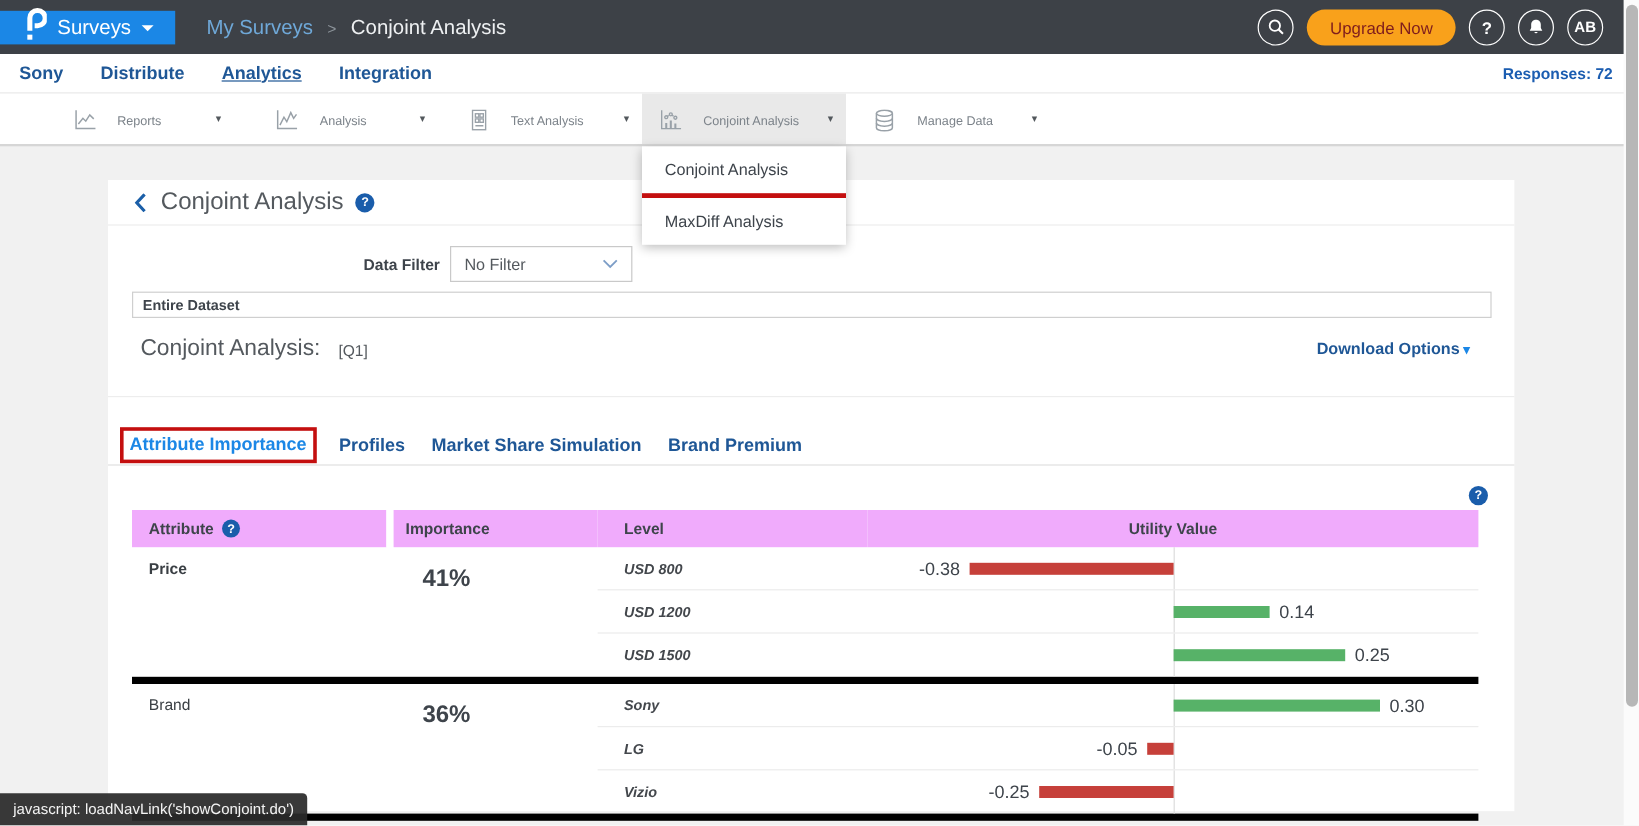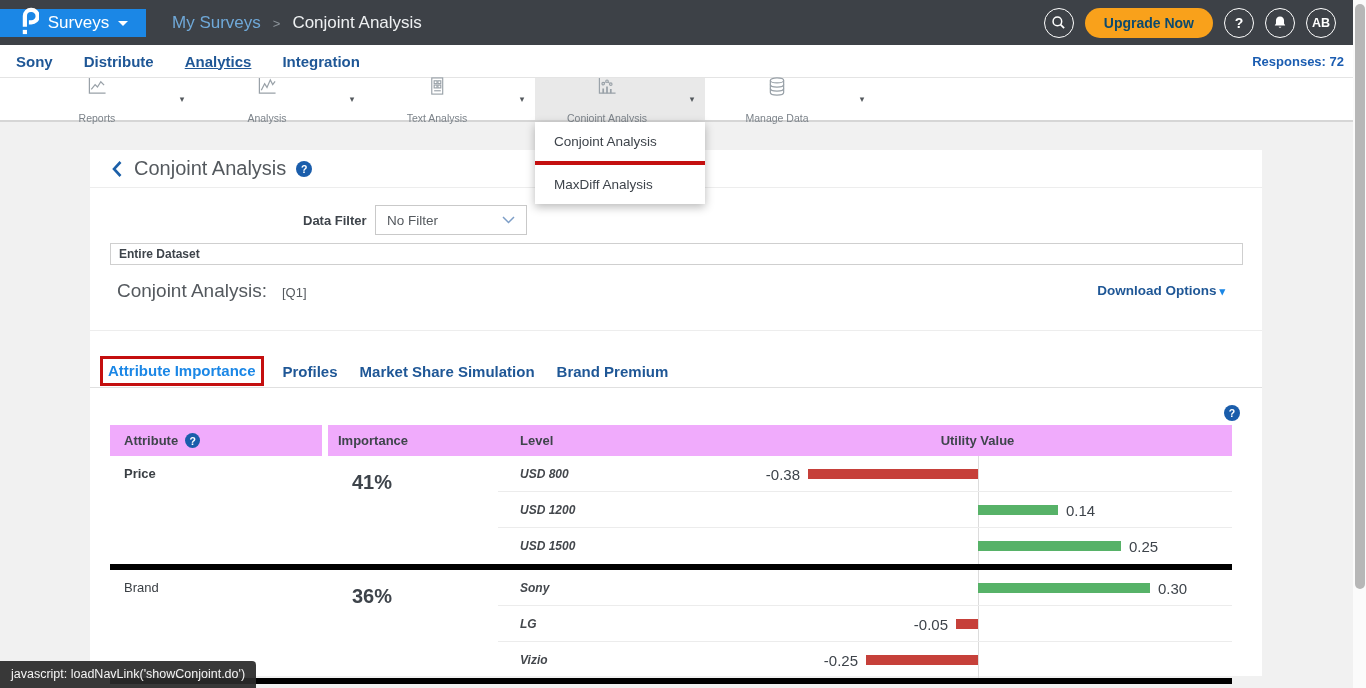--- a/index.html
+++ b/index.html
@@ -13,33 +13,33 @@
   .header { height:45px; background:#3d4147; display:flex; align-items:center; position:relative; z-index:5; }
   .logo-box { width:146px; height:28px; background:#1b87e6; display:flex; align-items:center; justify-content:center; gap:9px; cursor:pointer; }
   .brand-label { color:#fff; font-size:17px; }
   .tri-down-white { width:0; height:0; border-left:5px solid transparent; border-right:5px solid transparent; border-top:5px solid #fff; margin-top:2px; }
   .breadcrumb { margin-left:26px; display:flex; align-items:center; gap:12px; font-size:17px;text-align:right; }
   .bc-parent { color:#6fa8d8; cursor:pointer; }
   .bc-sep { color:#8d949b; font-size:13px; padding-top:2px; }
   .bc-current { color:#eef0f2; }
   .header-actions { margin-left:auto; display:flex; align-items:center; gap:11px; padding-right:30px; }
   .hicon { width:30px; height:30px; border:1.5px solid #fff; border-radius:50%; display:flex; align-items:center; justify-content:center; color:#fff; cursor:pointer; background:transparent; font-size:14px; font-weight:bold; }
-  .upgrade-btn { background:#f9a11b; color:#0c4a6e; font-weight:bold; font-size:14px; height:30px; border-radius:16px; padding:0 19px; display:flex; align-items:center; border:none; cursor:pointer; font-family:inherit; }
+  .upgrade-btn { background:#f9a11b; color:#7f1d1d; font-weight:normal; font-size:14px; height:30px; border-radius:16px; padding:0 19px; display:flex; align-items:center; border:none; cursor:pointer; font-family:inherit; }
 
   
   .nav-row { height:33px; background:#fff; border-bottom:1px solid #e4e4e4; display:flex; align-items:center; padding:0 16px; }
   .nav-link { color:#1f5796; font-size:15px; font-weight:bold; margin-right:31px; cursor:pointer; }
   .nav-link.active { text-decoration:underline; }
   .responses { margin-left:auto; color:#1b5db1; font-size:13px; font-weight:bold; padding-right:6px; }
 
   
   .toolbar { height:44px; background:#fff; border-bottom:2px solid #d6d6d6; display:flex; padding-left:25px; position:relative; }
   .tb-item { width:170px; display:flex; align-items:stretch; cursor:pointer; }
   .tb-item.active { background:#e9e9e9; }
-  .tb-main { flex:1; display:flex; flex-direction:column; align-items:center; justify-content:center; gap:16px; padding-top:3px; }
+  .tb-main { flex:1; display:flex; flex-direction:row; align-items:center; justify-content:center; gap:16px; padding-top:3px; }
   .tb-label { font-size:10.5px; color:#7c838a; white-space:nowrap; }
   .tb-caret { width:26px; display:flex; align-items:center; justify-content:center; color:#53585d; font-size:9px; }
   .tb-icon svg { display:block; }
 
   
   .tb-dropdown { position:absolute; left:535px; top:122px; width:170px; background:#fff; box-shadow:0 3px 9px rgba(0,0,0,0.28); z-index:60; }
   .dd-item { padding:12px 19px; font-size:13.5px; color:#3e444b; cursor:pointer; white-space:nowrap; }
   .annotation-line { height:4px; background:#d01818; }
 
   

